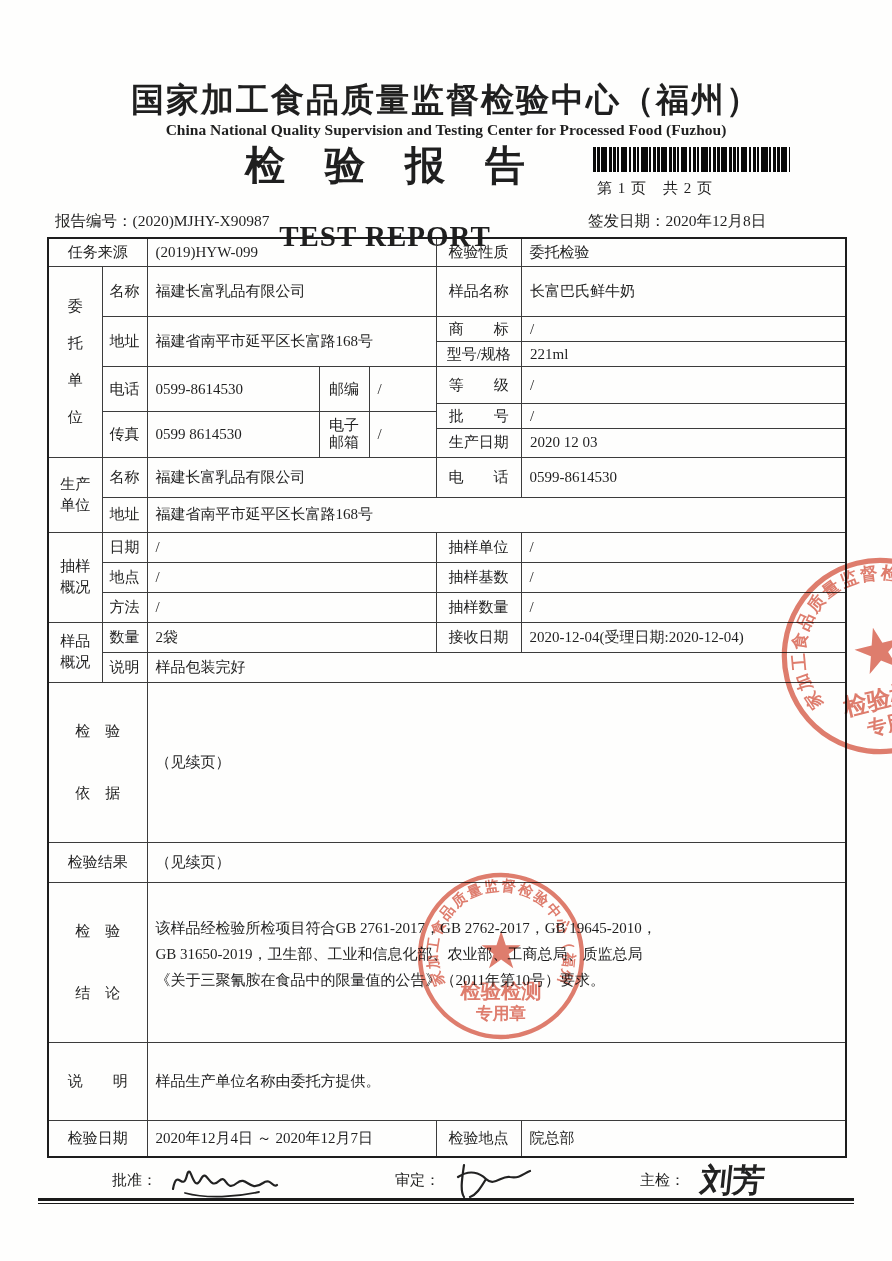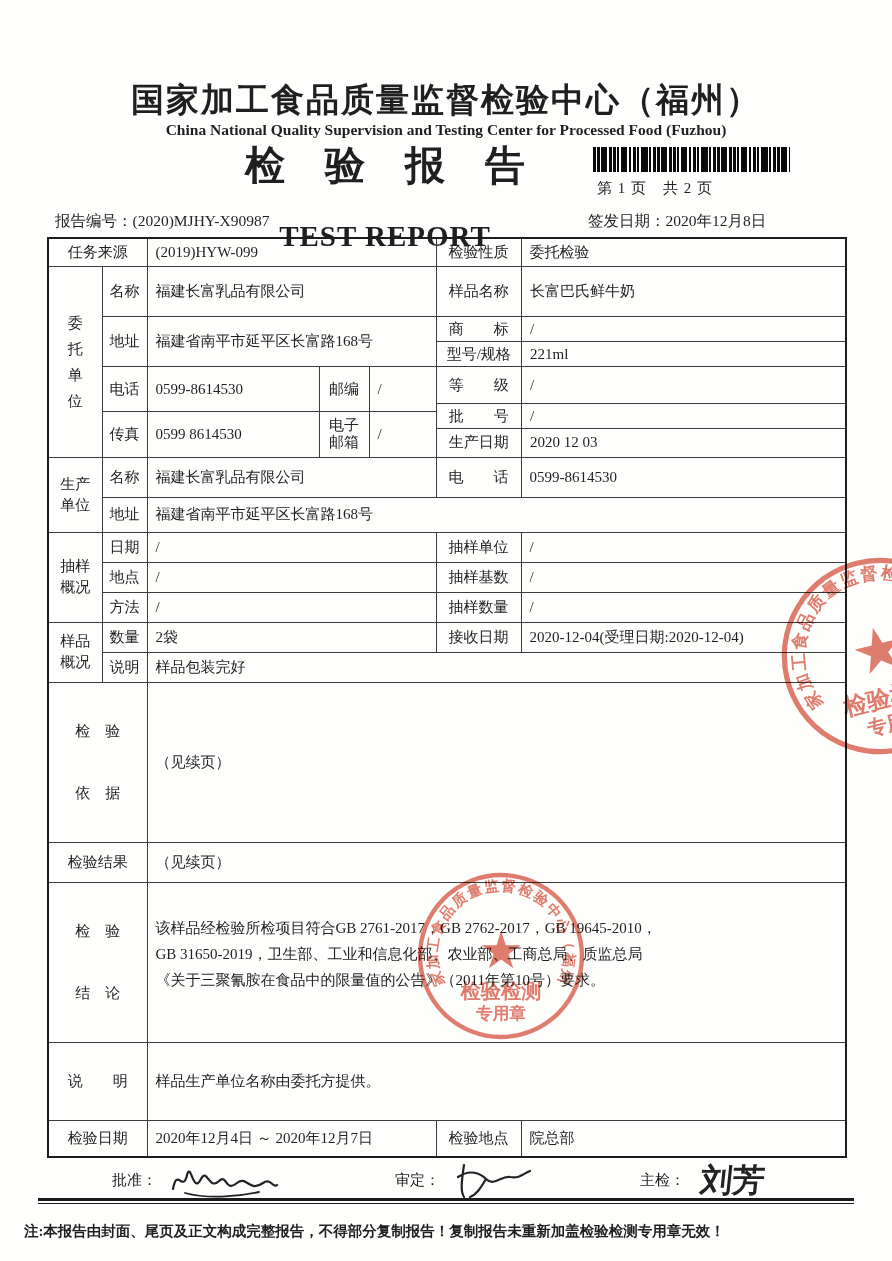--- a/index.html
+++ b/index.html
@@ -27,21 +27,21 @@
   .page-info{position:absolute;top:179px;left:597px;font-size:15px;letter-spacing:1px;}
   .meta-left{position:absolute;top:211px;left:55px;font-size:15.5px;}
   .meta-right{position:absolute;top:211px;left:588px;font-size:15.5px;}
   
   .form{position:absolute;top:237px;left:47px;border-collapse:collapse;table-layout:fixed;}
   .form td{border:1.4px solid #3c3c3c;font-size:15px;vertical-align:middle;
     padding:0 0 0 8px;overflow:hidden;}
   .form{border:2px solid #1d1d1d;}
   td.lab{text-align:center;padding:0 2px;}
   .vchars{width:1.05em;margin:0 auto;word-break:break-all;text-align:center;}
-  .vc4{line-height:26px;}
+  .vc4{line-height:37px;}
   .vc22{line-height:21px;}
   .inner-wrap{padding:0 !important;}
   table.inner{border-collapse:collapse;width:100%;height:100%;table-layout:fixed;}
   table.inner td{border:1.4px solid #3c3c3c;font-size:15px;padding:0 0 0 8px;}
   table.inner tr>td:first-child{border-left:none;text-align:center;padding:0 2px;}
   table.inner tr>td:last-child{border-right:none;}
   table.inner tr:first-child>td{border-top:none;}
   table.inner tr:last-child>td{border-bottom:none;}
   .two-line-lab div{line-height:17px;}
   .tall-lab div{line-height:22px;}
@@ -261,21 +261,20 @@
     </div>
     <div class="sig-group" style="left:640px">
       <span class="sig-label">主检：</span>
       <svg class="sig-svg" width="90" height="44" viewBox="0 0 90 44">
         <text x="8" y="33" font-size="32" font-weight="bold" fill="#222" transform="skewX(-6)">刘芳</text>
       </svg>
     </div>
   </div>
 
   <div class="double-rule"></div>
-  <div class="footer-note">注:本报告由封面、尾页及正文构成完整报告，不得部分复制报告！复制报告未重新加盖检验检测专用章无效！</div>
 
   <svg class="stamp stamp-main" viewBox="0 0 200 200">
     <circle cx="100" cy="100" r="92" fill="none" stroke="#d8604e" stroke-width="5"></circle>
     <path id="arc-main" d="M 33,124 A 72,72 0 1 1 167,124" fill="none"></path>
     <text font-size="16.5" font-weight="bold" fill="#d8604e" letter-spacing="2">
       <textPath href="#arc-main" startOffset="50%" text-anchor="middle">国家加工食品质量监督检验中心（福州）</textPath>
     </text>
     <text x="100" y="114" font-size="58" fill="#d8604e" text-anchor="middle">★</text>
     <text x="100" y="148" font-size="23" font-weight="bold" fill="#d8604e" text-anchor="middle">检验检测</text>
     <text x="100" y="172" font-size="19" font-weight="bold" fill="#d8604e" text-anchor="middle">专用章</text>

